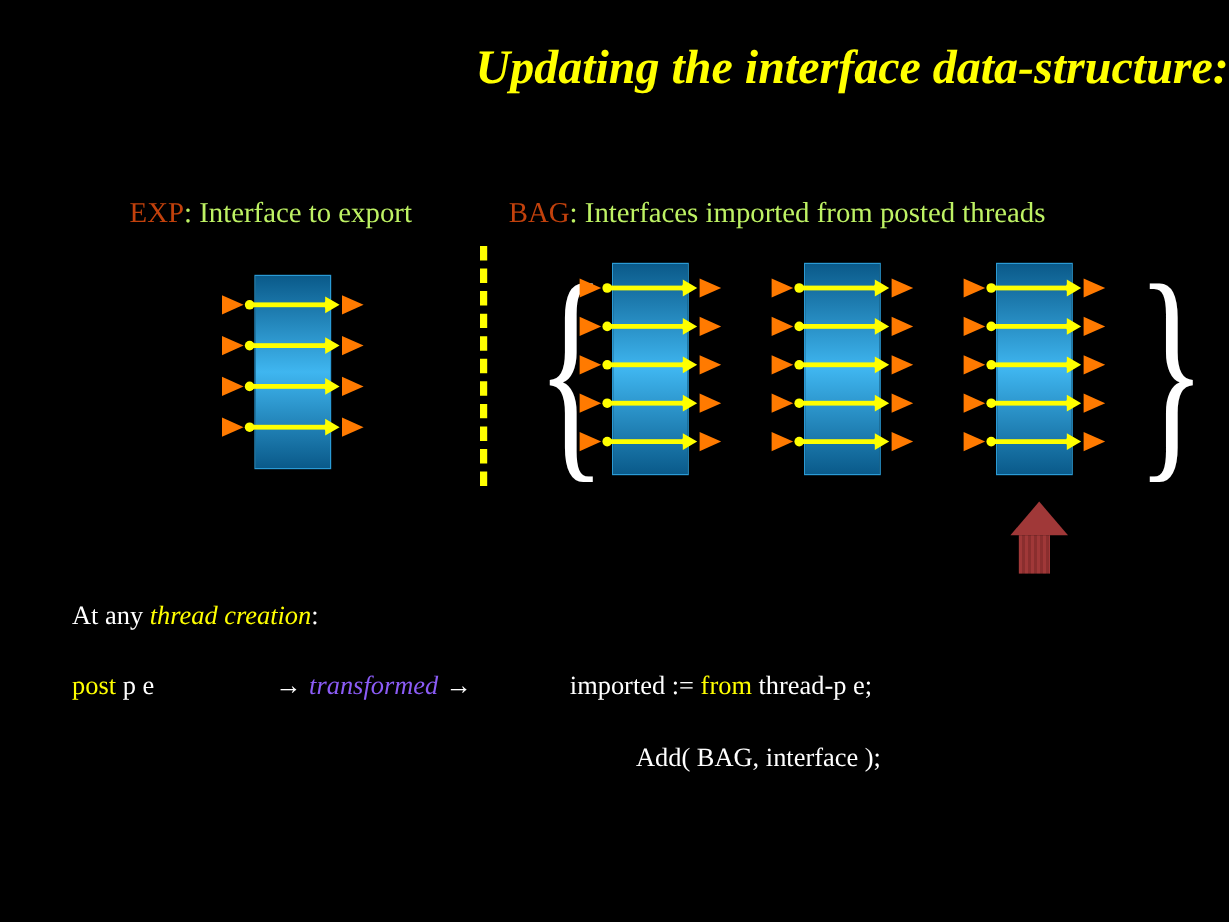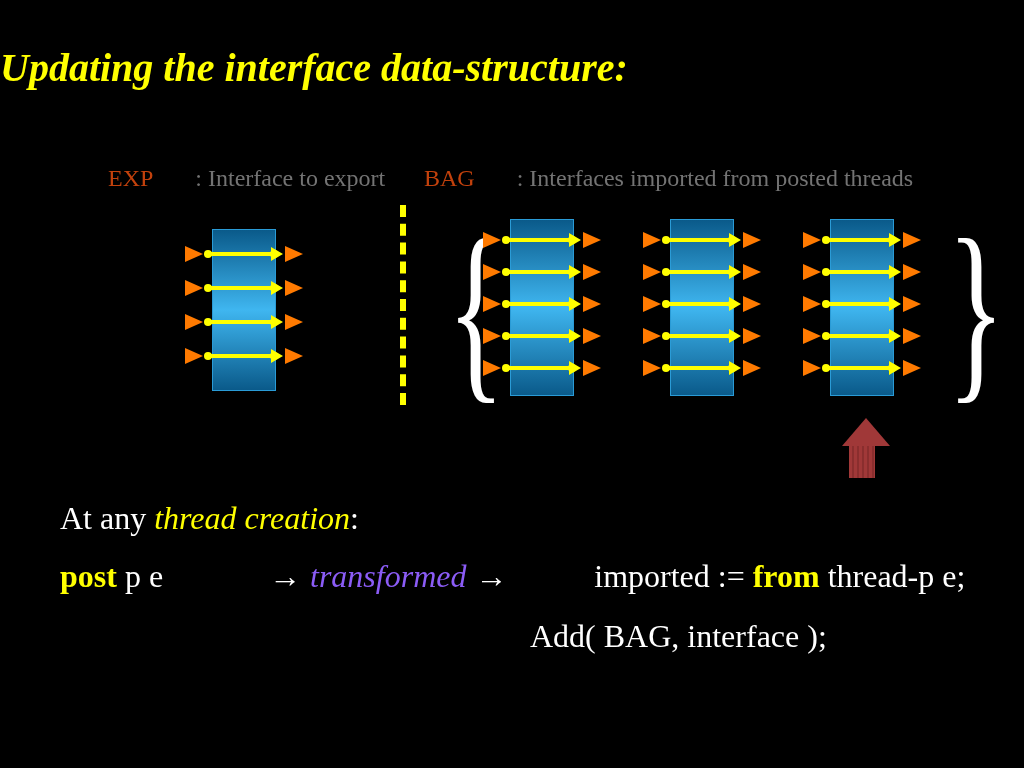--- a/index.html
+++ b/index.html
@@ -7,22 +7,22 @@
     padding: 0;
     background: #000;
     width: 1024px;
     height: 768px;
     font-family: "Times New Roman", serif;
     color: #fff;
     overflow: hidden;
     position: relative;
   }
   .title {
-    text-align: left;
-    padding-top: 44px;
+    text-align: right;
+    padding-top: 32px;
   }
   .title-main {
     color: #ffff00;
     font-style: italic;
     font-weight: bold;
     font-size: 40px;
   }
   .title-sub {
     color: #fff;
     font-weight: bold;
@@ -32,21 +32,21 @@
   .labels {
     position: absolute;
     top: 165px;
     left: 0;
     width: 100%;
     font-size: 24px;
   }
   .exp-label { position: absolute; left: 108px; }
   .bag-label { position: absolute; left: 424px; }
   .white-label { color: #c2410c; }
-  .pink-label { color: #737373; margin-left: 42px; }
+  .pink-label { color: #bef264; }
   .diagram-area {
     position: absolute;
     top: 205px;
     left: 0;
     width: 100%;
     height: 220px;
   }
   .vdash {
     position: absolute;
     left: 400px;
@@ -136,27 +136,27 @@
   }
   .up-arrow-body {
     width: 26px;
     height: 32px;
     margin: 0 auto;
     background: repeating-linear-gradient(to right, #a03838 0 3px, #8a2e2e 3px 5px);
   }
   .text-block {
     position: absolute;
     left: 60px;
-    font-size: 32px;
+    font-size: 22px;
   }
   .line1 { top: 500px; }
   .line2 { top: 558px; width: 910px; }
   .line3 { top: 618px; left: 530px; }
   .yellow-it { color: #ffff00; font-style: italic; }
-  .yellow-b { color: #ffff00; font-weight: bold; }
+  .yellow-b { color: #ffff00; font-weight: normal; }
   .white-it { color: #8b5cf6; font-style: italic; }
   .arrow-glyph { font-family: Arial, sans-serif; }
 </style>
 </head>
 <body>
 
 <div class="title">
   <div class="title-main">Updating the interface data-structure:</div>
 </div>
 

